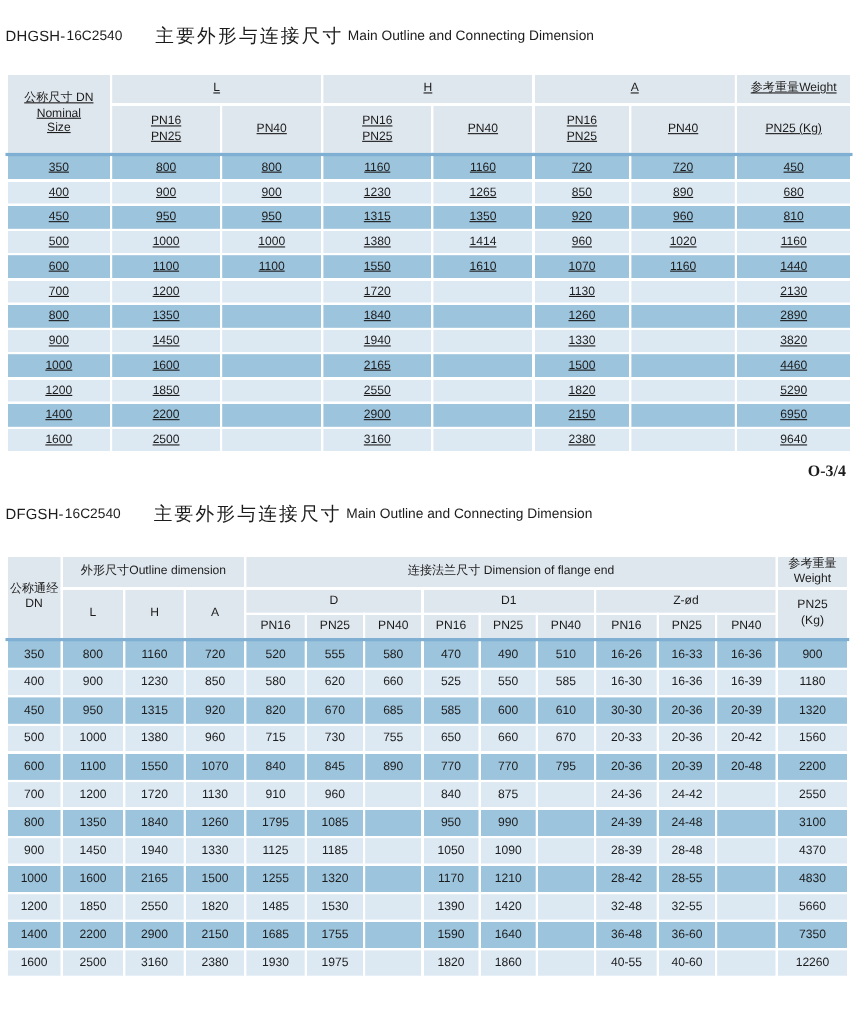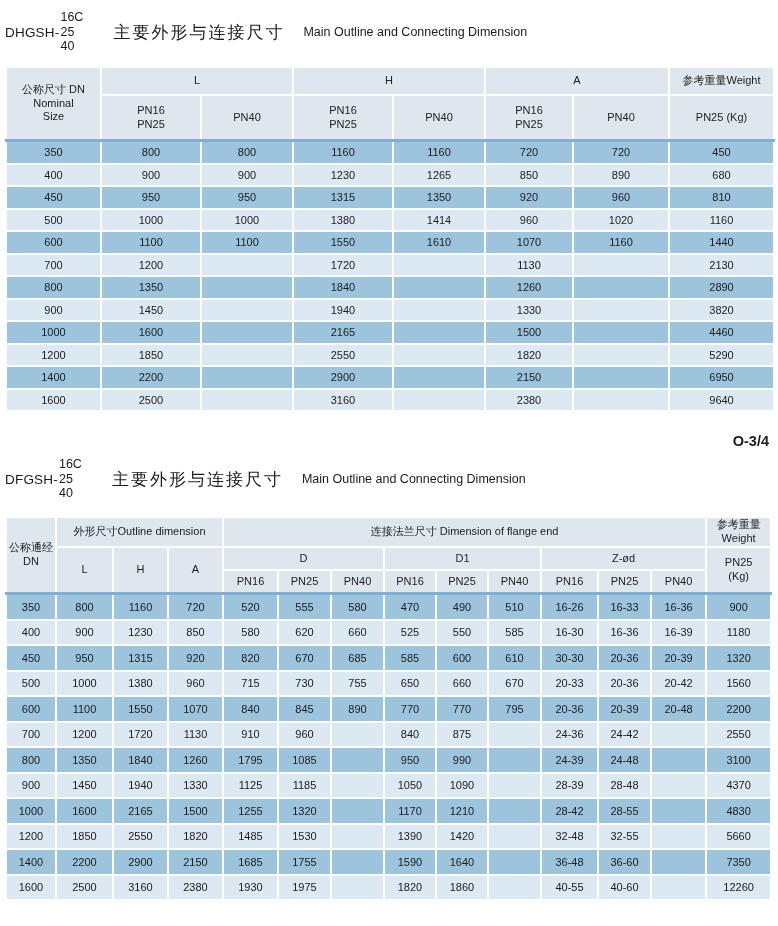--- a/index.html
+++ b/index.html
@@ -6,27 +6,27 @@
   body {
     width: 778px; height: 926px; background: #ffffff;
     font-family: "Liberation Sans", sans-serif; color: #1c1c1c;
     overflow: hidden;
   }
   .page { padding: 0 5px; box-sizing: border-box; width: 778px; }
 
   
   .title-block { display: flex; align-items: center; margin: 8px 0 10px 0; height: 48px; }
   .model { font-size: 13.5px; letter-spacing: 0.2px; }
-  .stack { display: flex; flex-direction: column; font-size: 12.5px; line-height: 1.18; margin-left: 1px; }
+  .stack { display: flex; font-size: 12.5px; line-height: 1.18; margin-left: 1px; }
   .title-zh { font-size: 17px; font-weight: normal; margin-left: 30px; letter-spacing: 2px; white-space: nowrap; }
-  .title-en { font-size: 12.5px; margin-left: 19px; white-space: nowrap; }
+  .title-en { font-size: 12.5px; margin-left: 4px; white-space: nowrap; }
 
   
   table { border-collapse: collapse; table-layout: fixed; }
-  .t1 { width: 768px; }
+  .t1 { width: 768px; text-decoration: underline; }
   .t2 { width: 765px; }
   th, td {
     border: 2px solid #ffffff; text-align: center; vertical-align: middle;
     font-weight: normal; padding: 0; overflow: hidden;
   }
   thead th { background: #dfe7ee; font-size: 11px; line-height: 1.25; }
   thead { border-bottom: 3px solid #7fafd2; }
   tbody td { font-size: 11px; }
   tbody tr:nth-child(odd) td  { background: #9dc4dd; }
   tbody tr:nth-child(even) td { background: #dce8f2; }
@@ -38,21 +38,21 @@
   .t2 thead tr:nth-child(1) th { height: 28px; }
   .t2 thead tr:nth-child(2) th { height: 21px; }
   .t2 thead tr:nth-child(3) th { height: 21px; }
   .t2 tbody td { height: 23.5px; }
 
   .pre { white-space: pre-line; }
 
   
   .page-ref {
     text-align: right; font-weight: bold; font-size: 14.5px;
-    margin: 21px 4px 2px 0; height: 18px;
+    margin: 9px 4px 2px 0; height: 18px; font-family: Liberation Serif, serif;
   }
 </style>
 </head>
 <body>
 
 <div class="page">
 
   <div class="title-block">
     <span class="model">DHGSH-</span>
     <span class="stack">

